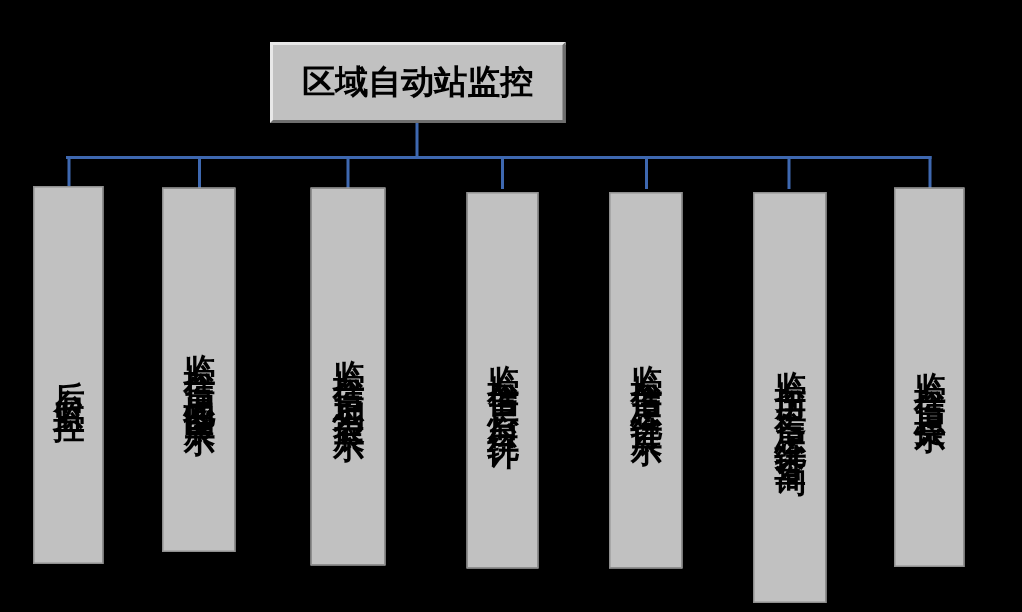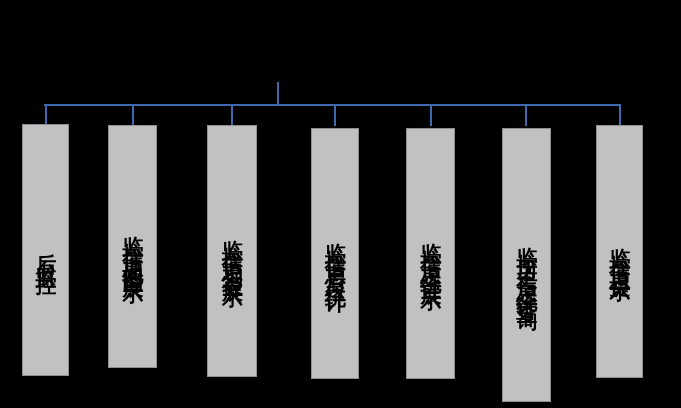--- a/index.html
+++ b/index.html
@@ -80,20 +80,23 @@
   .vbox-4 { left: 311px; top: 128px; width: 48px; height: 251px; }
   .vbox-5 { left: 406px; top: 128px; width: 49px; height: 251px; }
   .vbox-6 { left: 502px; top: 128px; width: 49px; height: 274px; }
   .vbox-7 { left: 596px; top: 125px; width: 47px; height: 253px; }
 </style>
 </head>
 <body>
 
 <div class="canvas">
 
+  <div class="root-node">
+    <span>区域自动站监控</span>
+  </div>
 
   <div class="connector stem"></div>
   <div class="connector bus"></div>
   <div class="connector drop drop-1"></div>
   <div class="connector drop drop-2"></div>
   <div class="connector drop drop-3"></div>
   <div class="connector drop drop-4"></div>
   <div class="connector drop drop-5"></div>
   <div class="connector drop drop-6"></div>
   <div class="connector drop drop-7"></div>

